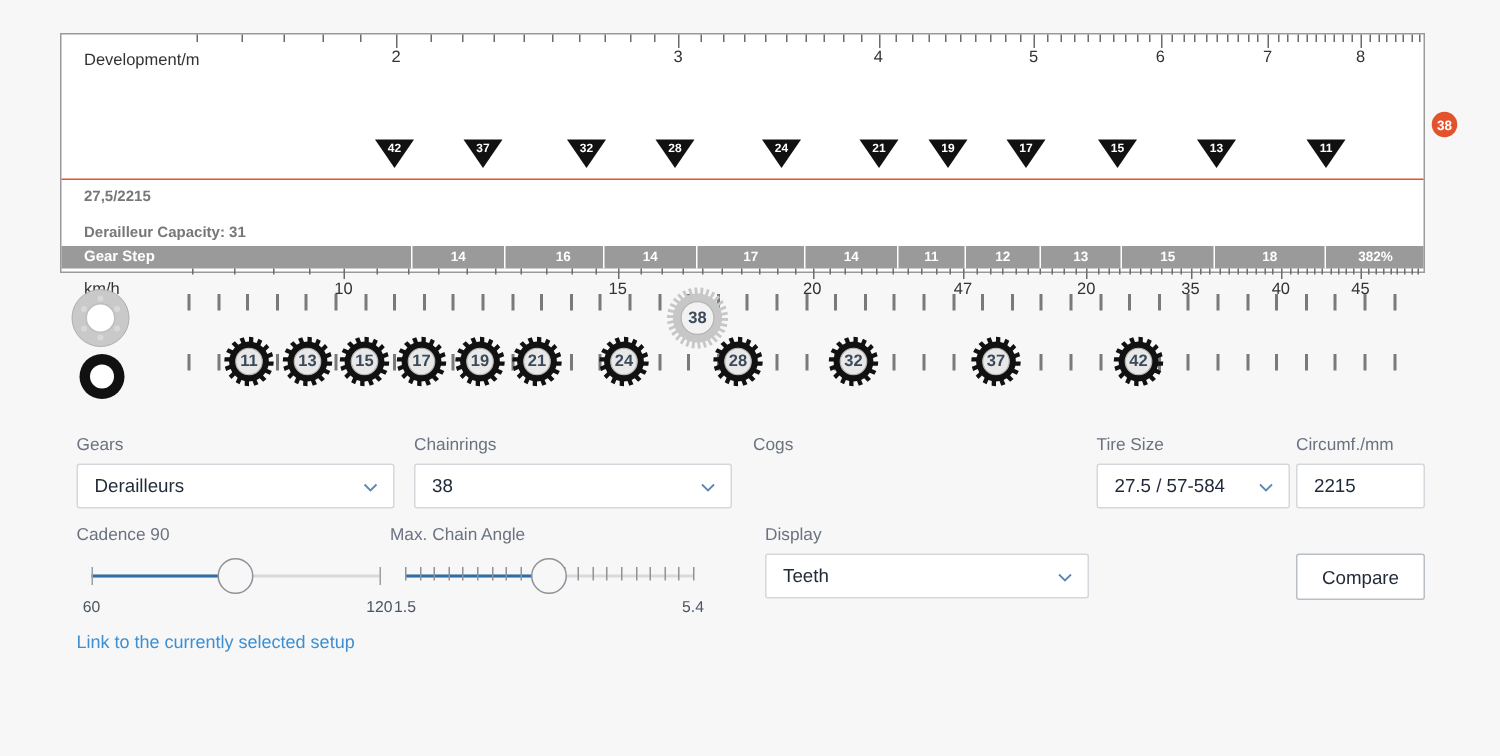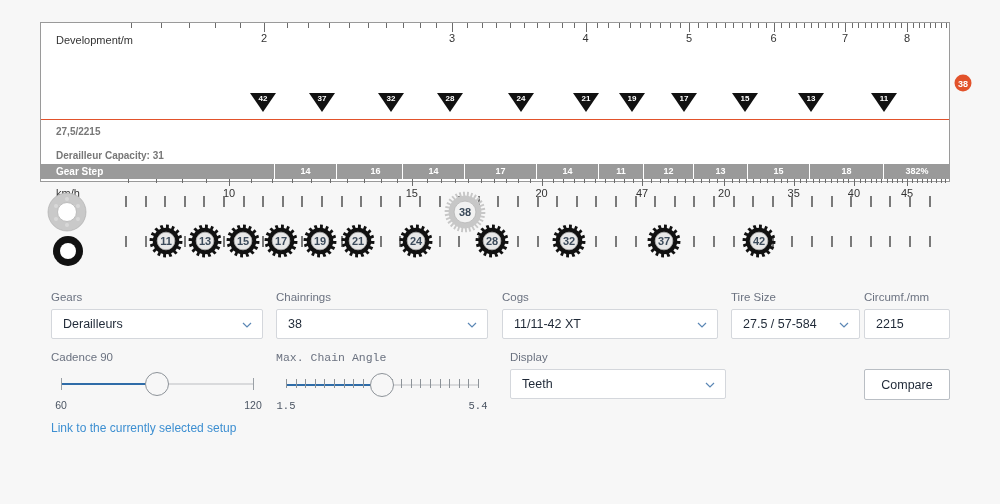--- a/index.html
+++ b/index.html
@@ -626,28 +626,20 @@
       <span class="chev">
         <svg width="10" height="10" viewBox="0 0 10 10">
             <path d="M1 3 L5 7 L9 3" fill="none" stroke="#5b87b5" stroke-width="1.2"></path>
           </svg>
       </span>
     </div>
   </div>
 
   <div class="field" style="left:502px;top:291px;width:216px;">
     <span class="field-label">Cogs</span>
-    <div class="select">
-      <span class="val">11/11-42 XT</span>
-      <span class="chev">
-        <svg width="10" height="10" viewBox="0 0 10 10">
-            <path d="M1 3 L5 7 L9 3" fill="none" stroke="#5b87b5" stroke-width="1.2"></path>
-          </svg>
-      </span>
-    </div>
   </div>
 
   <div class="field" style="left:731px;top:291px;width:129px;">
     <span class="field-label">Tire Size</span>
     <div class="select">
       <span class="val">27.5 / 57-584</span>
       <span class="chev">
         <svg width="10" height="10" viewBox="0 0 10 10">
             <path d="M1 3 L5 7 L9 3" fill="none" stroke="#5b87b5" stroke-width="1.2"></path>
           </svg>
@@ -668,21 +660,21 @@
       <div class="s-track"></div>
       <div class="s-fill" id="cad-fill" style="width: 96px;"></div>
       <div class="s-cap" style="left:10px;"></div>
       <div class="s-cap" style="left:202px;"></div>
       <div class="s-thumb" id="cad-thumb" style="left: 106px;"></div>
       <span class="s-min">60</span>
       <span class="s-max">120</span>
     </div>
   </div>
 
-  <div class="field" style="left:276px;top:351px;width:212px;font-family:Liberation Mono, monospace;">
+  <div class="field" style="left:260px;top:351px;width:212px;">
     <span class="field-label">Max. Chain Angle</span>
     <div class="slider-wrap">
       <div class="s-track"></div>
       <div class="s-fill" id="ang-fill" style="width: 96px;"></div>
       <div id="ang-ticks">
           <div class="s-tick" style="left: 10px;"></div>
           <div class="s-tick" style="left: 19.6px;"></div>
           <div class="s-tick" style="left: 29.2px;"></div>
           <div class="s-tick" style="left: 38.8px;"></div>
           <div class="s-tick" style="left: 48.4px;"></div>

